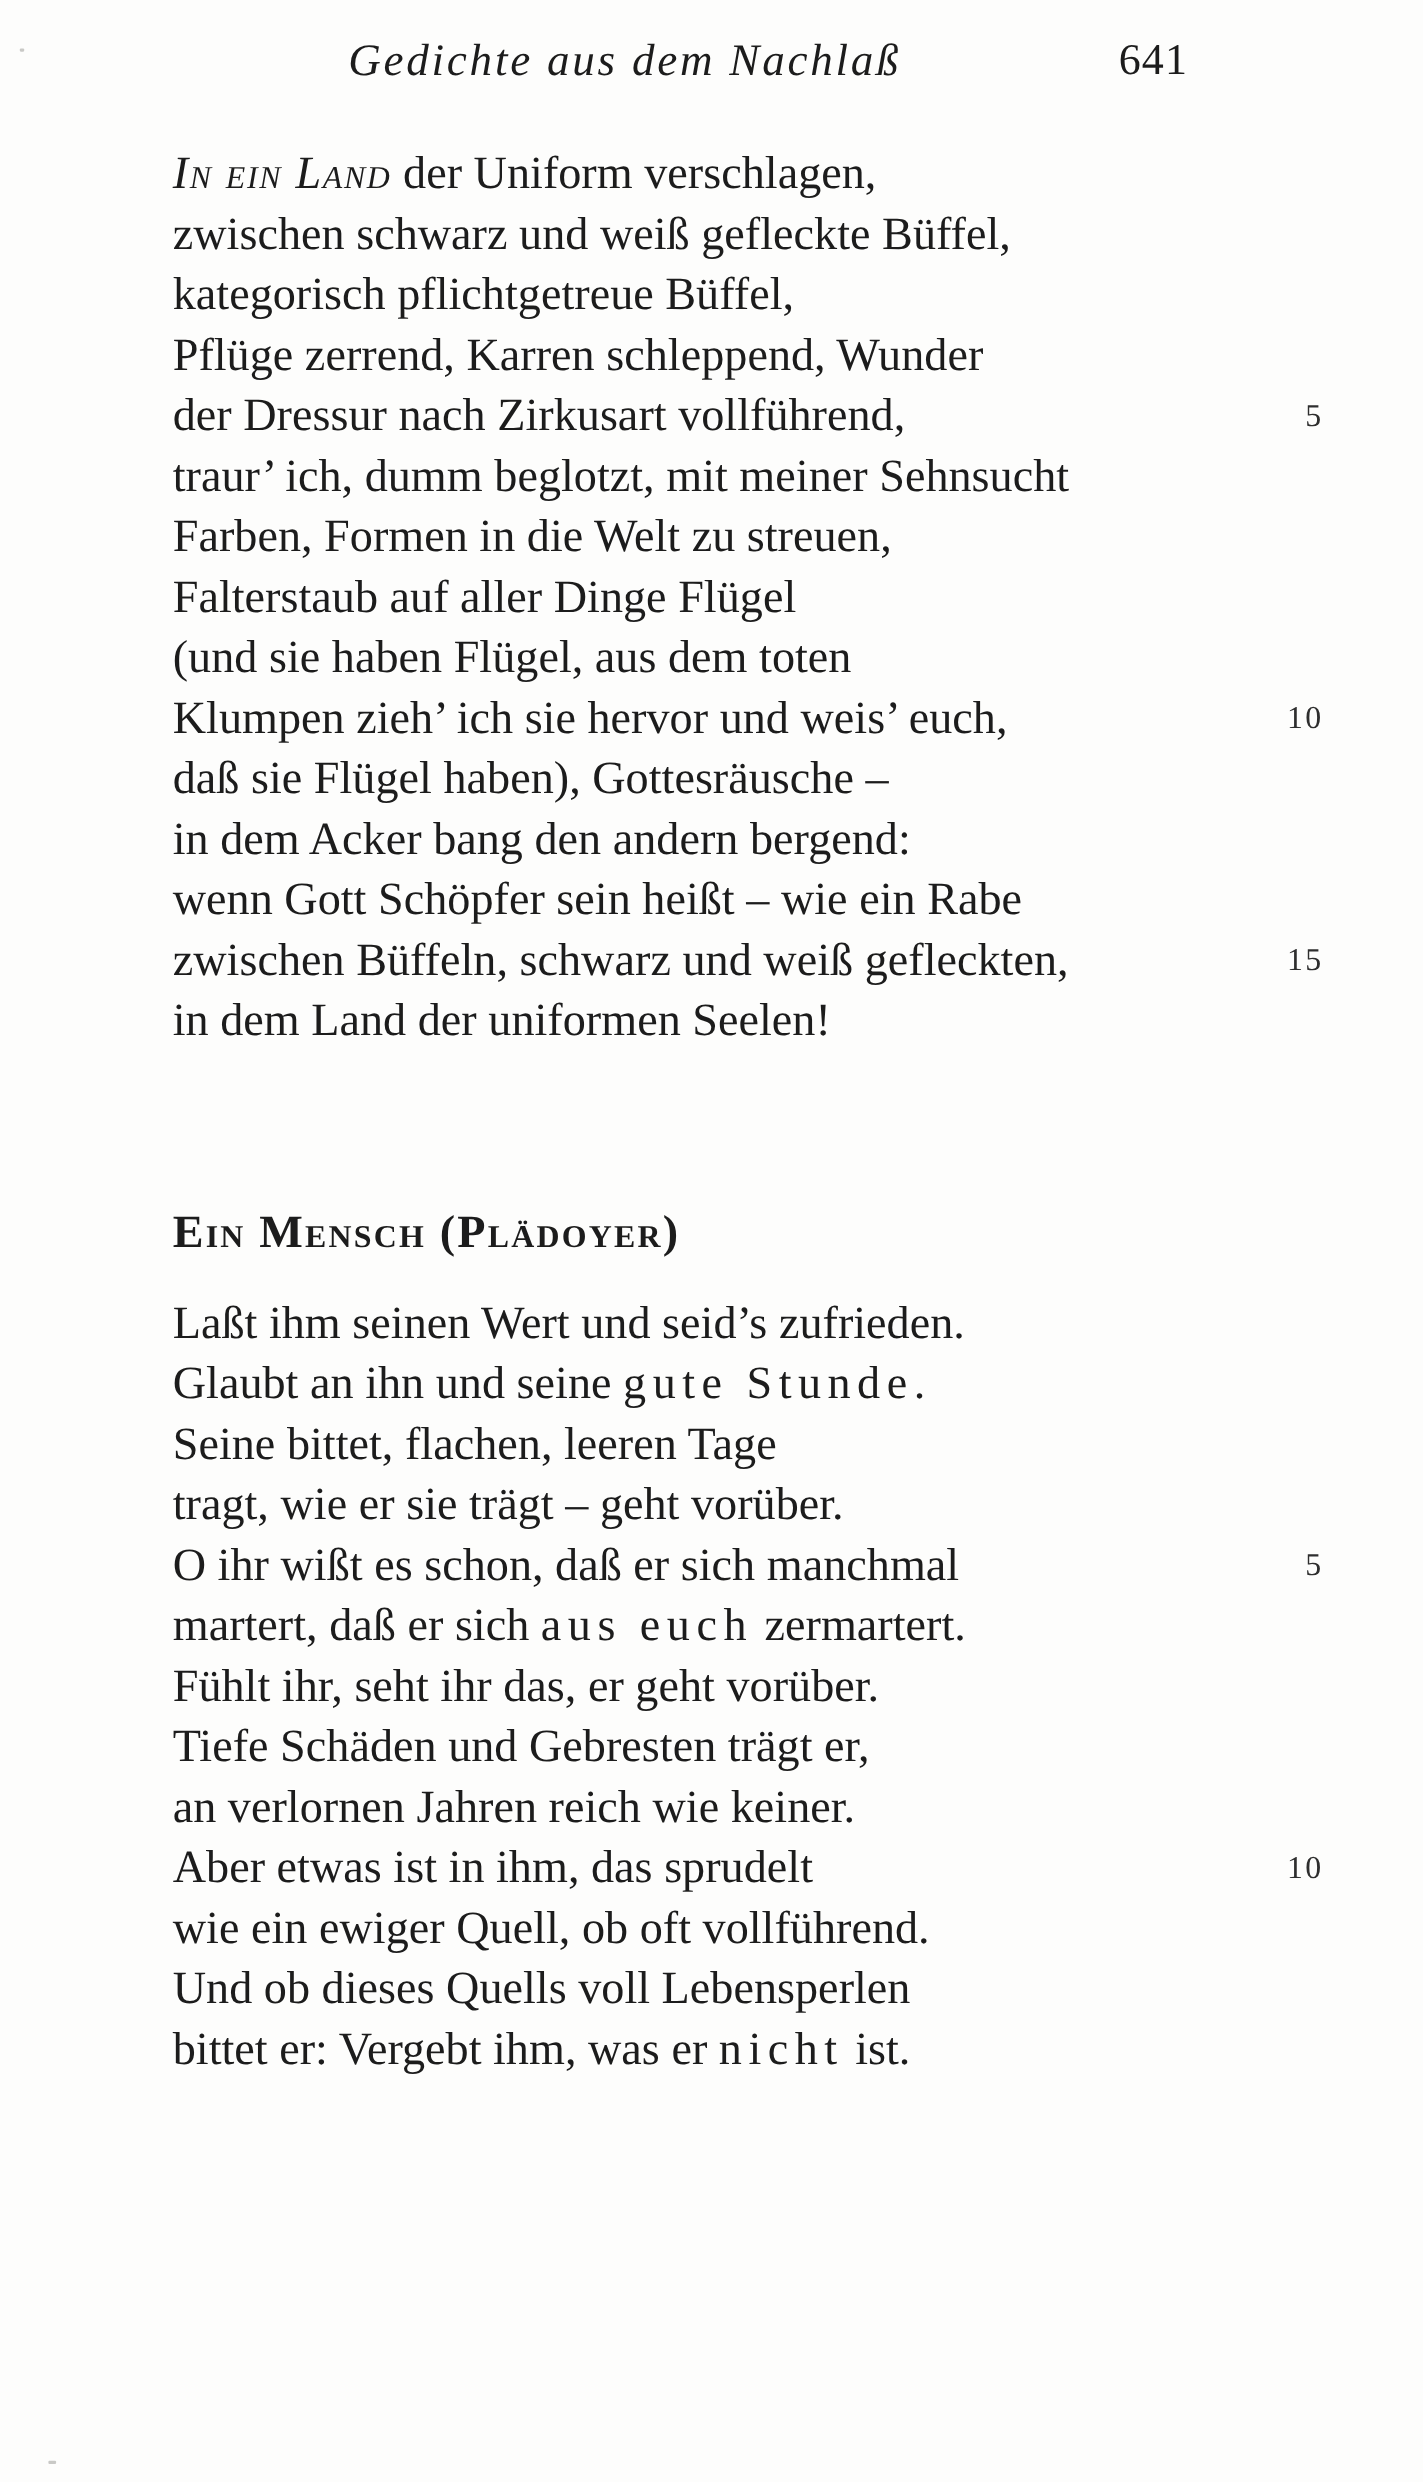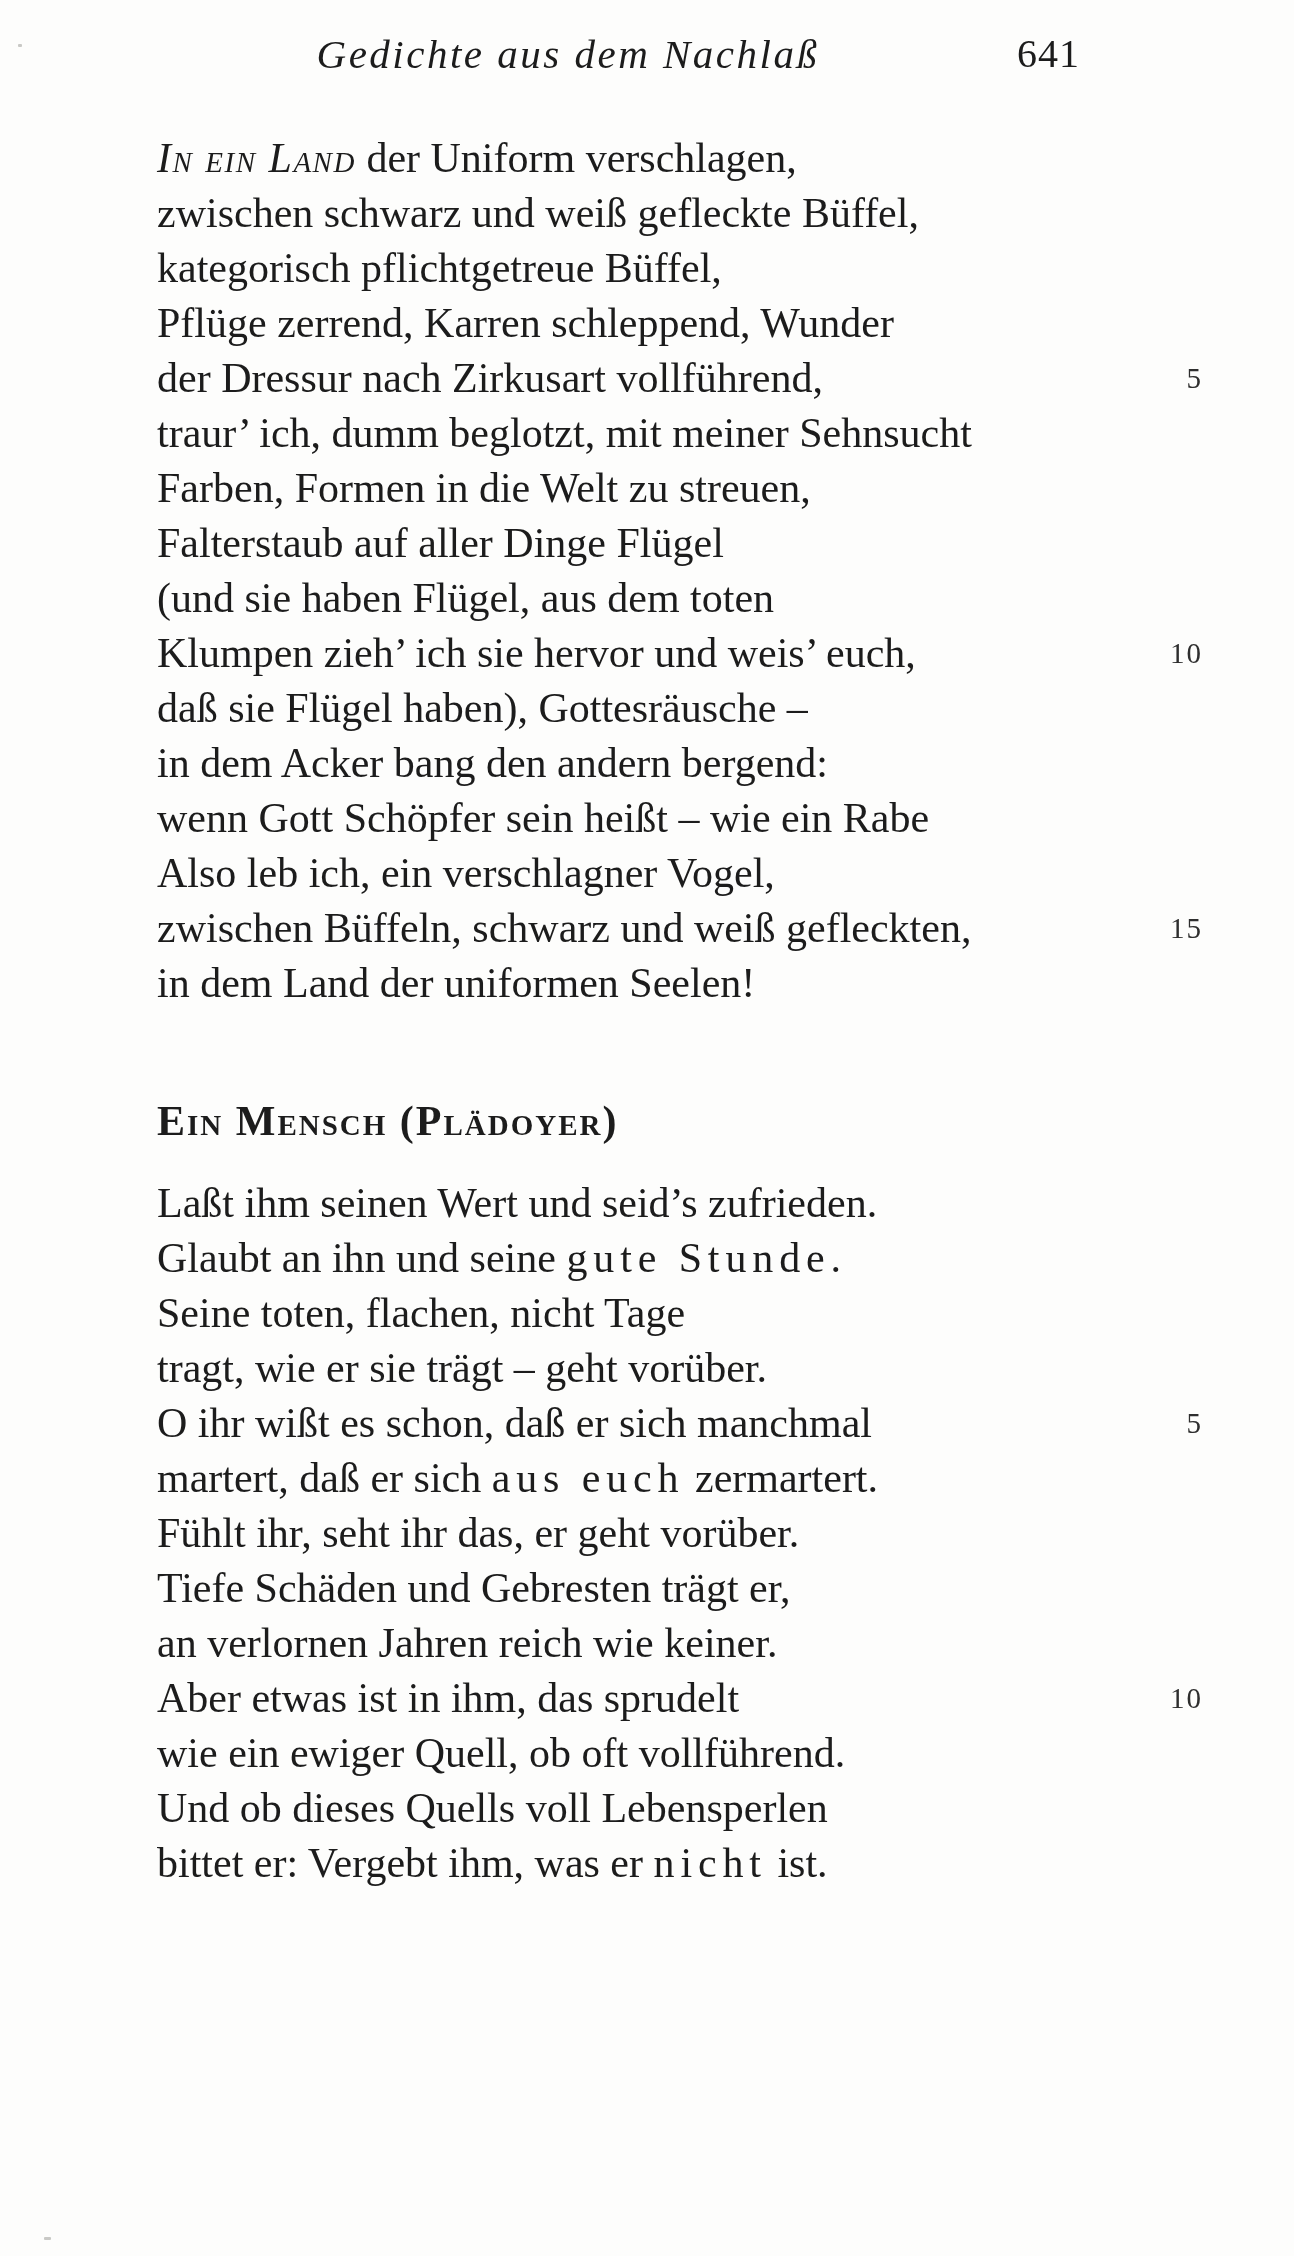--- a/index.html
+++ b/index.html
@@ -157,24 +157,20 @@
       </div>
       <div class="verse-line">
         <span class="verse-text"><span>in dem Acker bang den andern bergend:</span></span>
         <span class="line-number"></span>
       </div>
       <div class="verse-line">
         <span class="verse-text"><span>wenn Gott Schöpfer sein heißt – wie ein Rabe</span></span>
         <span class="line-number"></span>
       </div>
       <div class="verse-line">
-        <span class="verse-text"><span>Also leb ich, ein verschlagner Vogel,</span></span>
-        <span class="line-number"></span>
-      </div>
-      <div class="verse-line">
         <span class="verse-text"><span>zwischen Büffeln, schwarz und weiß gefleckten,</span></span>
         <span class="line-number">15</span>
       </div>
       <div class="verse-line">
         <span class="verse-text"><span>in dem Land der uniformen Seelen!</span></span>
         <span class="line-number"></span>
       </div>
     </div>
 
   <div class="poem-title">Ein Mensch (Plädoyer)</div>
@@ -182,21 +178,21 @@
   <div class="poem poem2" id="poem2">
       <div class="verse-line">
         <span class="verse-text"><span>Laßt ihm seinen Wert und seid’s zufrieden.</span></span>
         <span class="line-number"></span>
       </div>
       <div class="verse-line">
         <span class="verse-text"><span>Glaubt an ihn und seine </span><span class="gesperrt">gute Stunde</span><span>.</span></span>
         <span class="line-number"></span>
       </div>
       <div class="verse-line">
-        <span class="verse-text"><span>Seine toten, flachen, nicht Tage</span></span>
+        <span class="verse-text"><span>Seine bittet, flachen, leeren Tage</span></span>
         <span class="line-number"></span>
       </div>
       <div class="verse-line">
         <span class="verse-text"><span>tragt, wie er sie trägt – geht vorüber.</span></span>
         <span class="line-number"></span>
       </div>
       <div class="verse-line">
         <span class="verse-text"><span>O ihr wißt es schon, daß er sich manchmal</span></span>
         <span class="line-number">5</span>
       </div>

